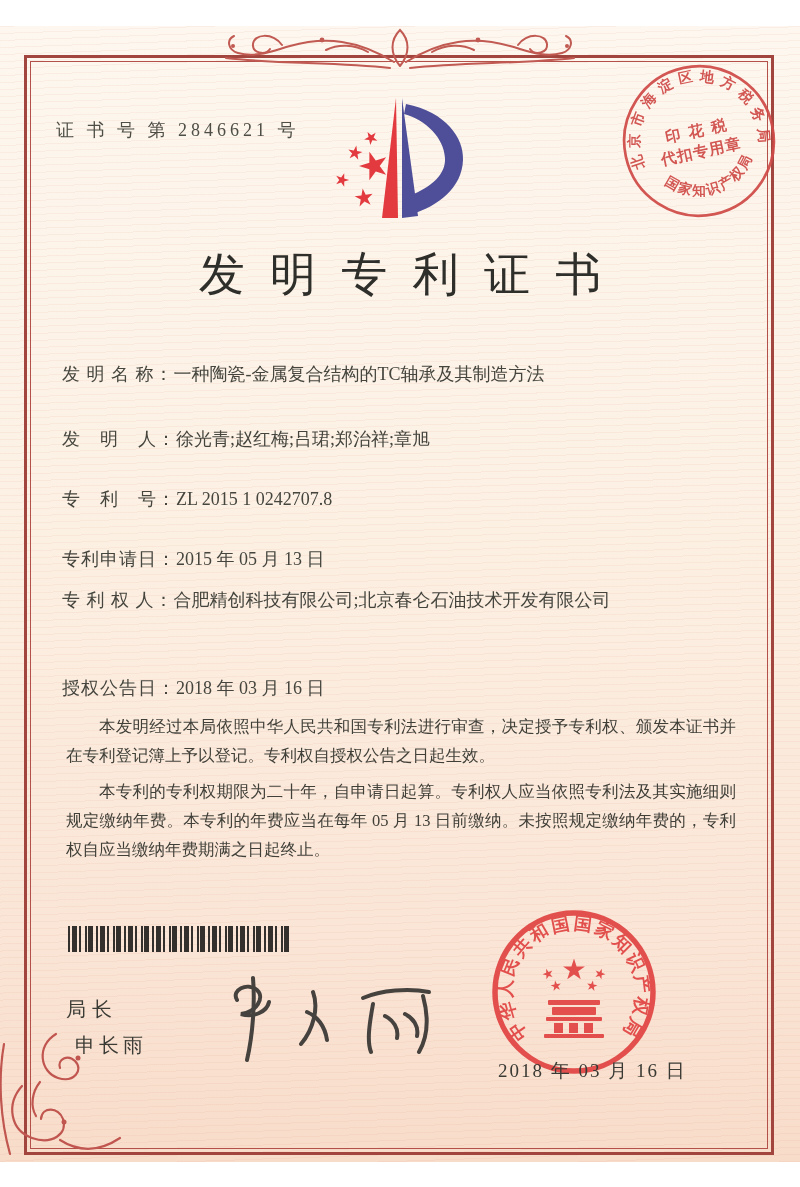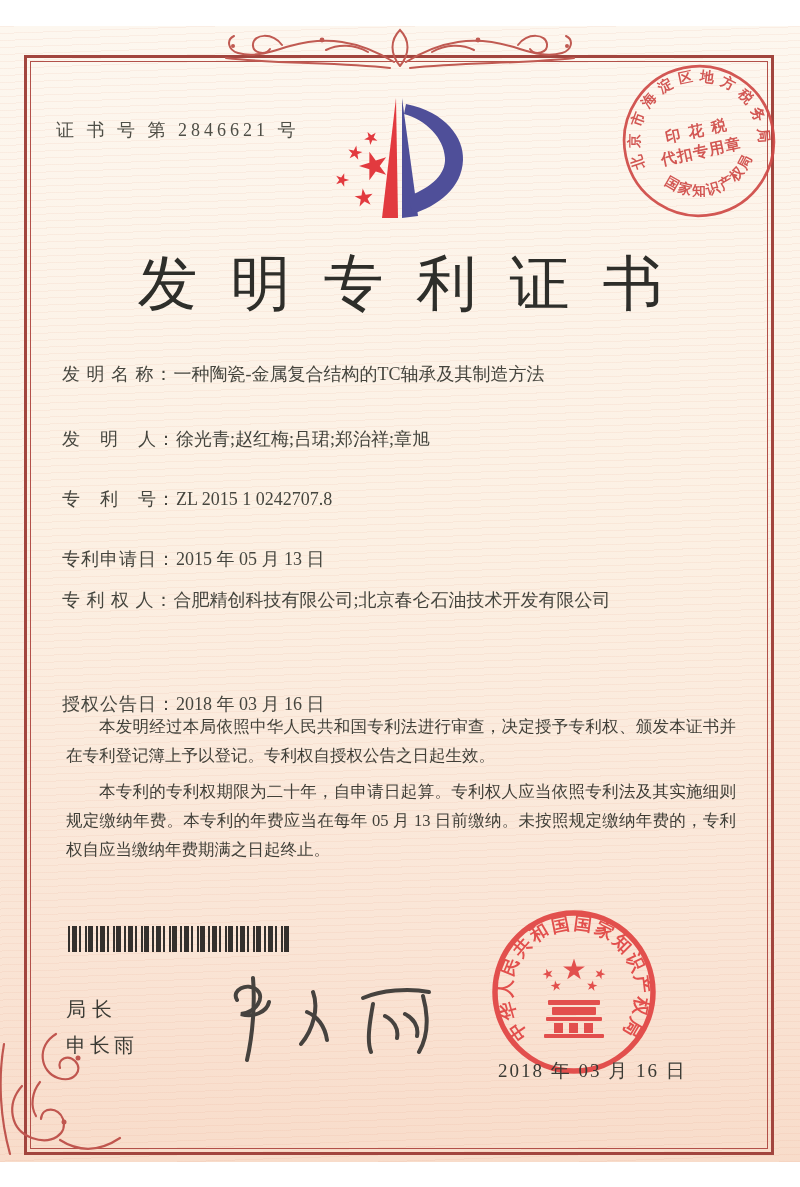--- a/index.html
+++ b/index.html
@@ -24,21 +24,21 @@
   }
   .cert-number{
     position:absolute;left:56px;top:118px;
     font-size:18px;letter-spacing:4px;color:#4e4e46;
   }
   .logo{position:absolute;left:322px;top:90px;}
   .stamp-tax{position:absolute;left:620px;top:62px;transform:rotate(-12deg);opacity:.92;}
   .title{
     position:absolute;left:0;top:244px;width:100%;
     text-align:center;text-indent:0.55em;
-    font-size:60px;letter-spacing:0.55em;color:#2e2e2a;font-weight:500;
+    font-size:46px;letter-spacing:0.55em;color:#2e2e2a;font-weight:500;
   }
   .field-row{
     position:absolute;left:62px;right:40px;
     font-size:18px;color:#45453e;white-space:nowrap;
   }
   .field-label{letter-spacing:1px;}
   .paragraphs{
     position:absolute;left:60px;top:706px;width:682px;
     font-size:16.5px;line-height:1.78;color:#403f38;text-align:justify;
   }
@@ -46,21 +46,21 @@
   .barcode{
     position:absolute;left:68px;top:926px;width:224px;height:26px;
     background:repeating-linear-gradient(90deg,
       #34302d 0 2px, rgba(0,0,0,0) 2px 4px,
       #34302d 4px 9px, rgba(0,0,0,0) 9px 11px,
       #34302d 11px 13px, rgba(0,0,0,0) 13px 17px,
       #34302d 17px 19px, rgba(0,0,0,0) 19px 20px,
       #34302d 20px 25px, rgba(0,0,0,0) 25px 28px);
   }
   .director-title{position:absolute;left:66px;top:996px;font-size:20px;color:#3c3c36;letter-spacing:6px;font-family:Liberation Serif, serif;}
-  .director-name{position:absolute;left:66px;top:1032px;font-size:20px;color:#3c3c36;letter-spacing:4px;}
+  .director-name{position:absolute;left:75px;top:1032px;font-size:20px;color:#3c3c36;letter-spacing:4px;}
   .signature{position:absolute;left:195px;top:968px;}
   .seal{position:absolute;left:490px;top:908px;opacity:.9;}
   .issue-date{
     position:absolute;left:498px;top:1058px;z-index:5;
     font-size:19px;color:#3a3a34;letter-spacing:2px;
   }
   .ornament-top{position:absolute;left:222px;top:24px;}
   .ornament-corner{position:absolute;left:-6px;top:1028px;}
   .white-top{position:absolute;left:0;top:0;width:800px;height:26px;background:#fff;}
   .white-bottom{position:absolute;left:0;top:1162px;width:800px;height:25px;background:#fff;}
@@ -154,21 +154,21 @@
 </div>
 <div class="field-row" style="top:487px">
   <span class="field-label">专　利　号：</span><span>ZL 2015 1 0242707.8</span>
 </div>
 <div class="field-row" style="top:547px">
   <span class="field-label">专利申请日：</span><span>2015 年 05 月 13 日</span>
 </div>
 <div class="field-row" style="top:588px">
   <span class="field-label">专 利 权 人：</span><span>合肥精创科技有限公司;北京春仑石油技术开发有限公司</span>
 </div>
-<div class="field-row" style="top:692px">
+<div class="field-row" style="top:676px">
   <span class="field-label">授权公告日：</span><span>2018 年 03 月 16 日</span>
 </div>
 
 <div class="paragraphs">
   <p>本发明经过本局依照中华人民共和国专利法进行审查，决定授予专利权、颁发本证书并在专利登记簿上予以登记。专利权自授权公告之日起生效。</p>
   <p>本专利的专利权期限为二十年，自申请日起算。专利权人应当依照专利法及其实施细则规定缴纳年费。本专利的年费应当在每年 05 月 13 日前缴纳。未按照规定缴纳年费的，专利权自应当缴纳年费期满之日起终止。</p>
 </div>
 
 <div class="barcode"></div>
 

